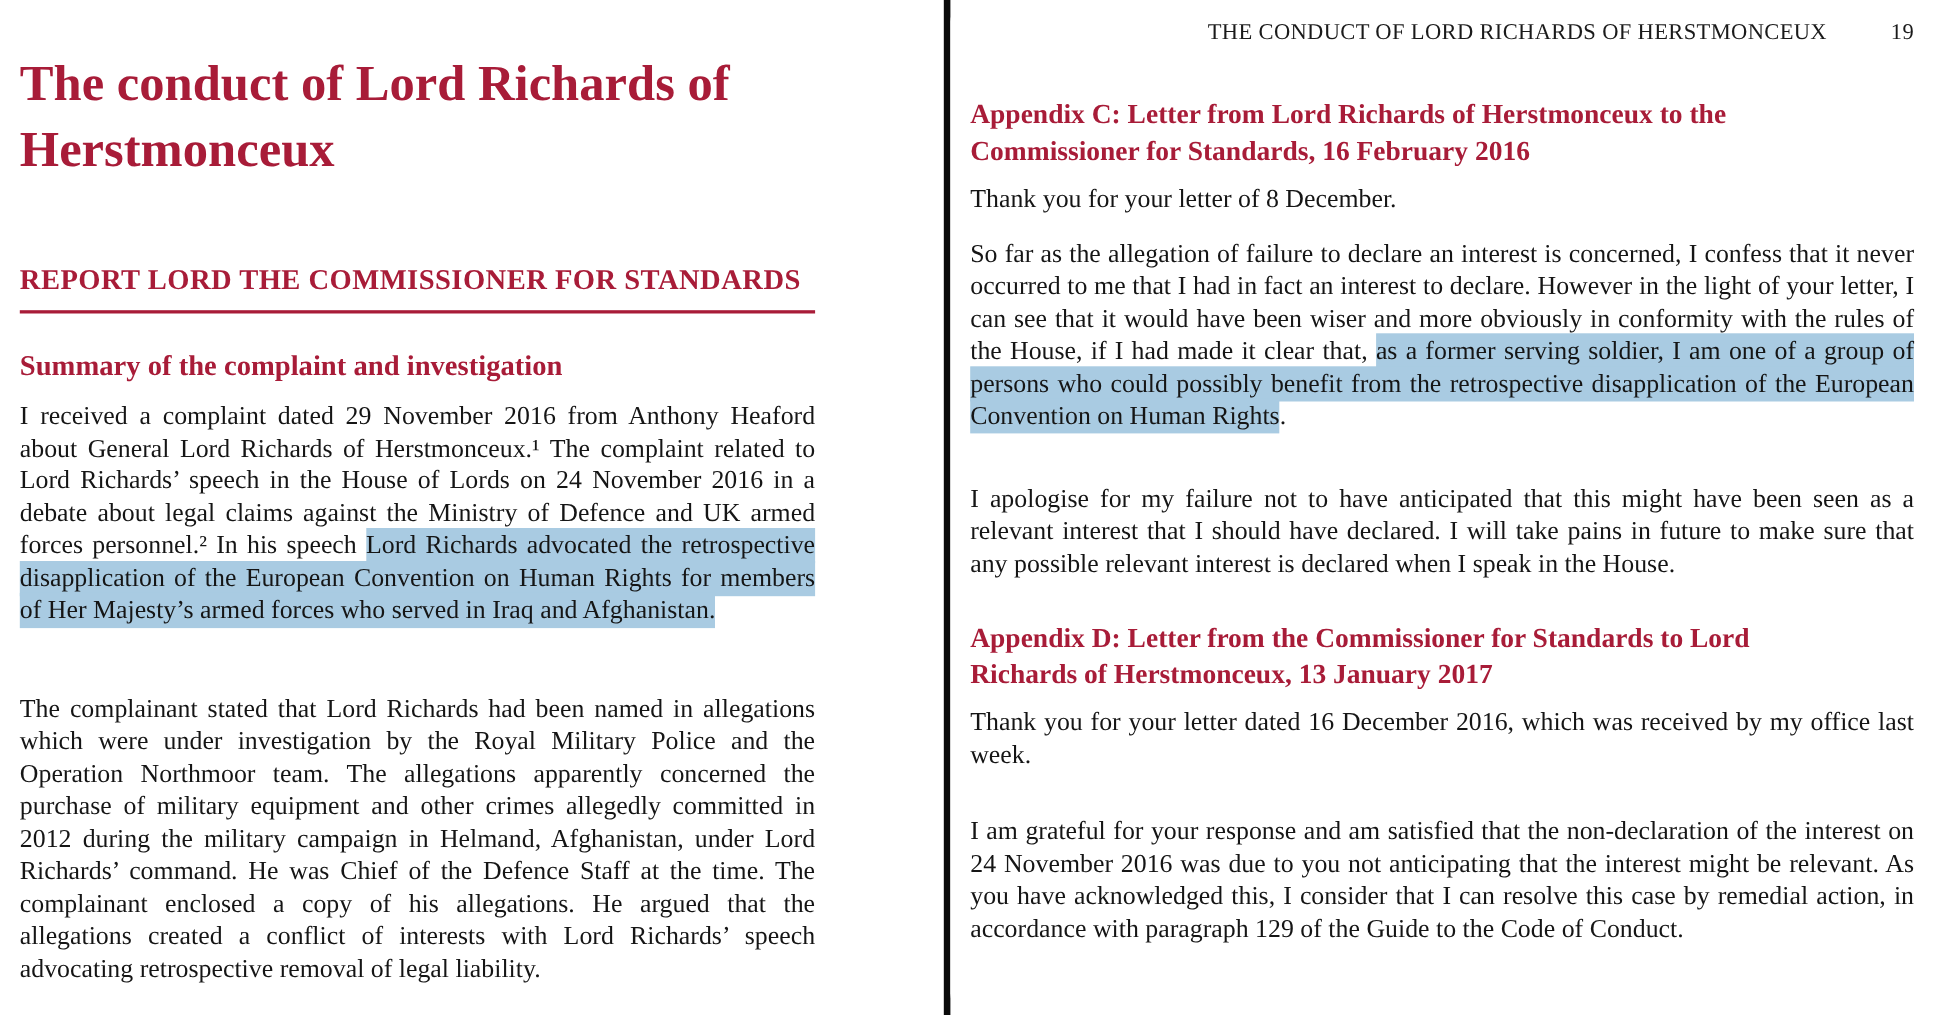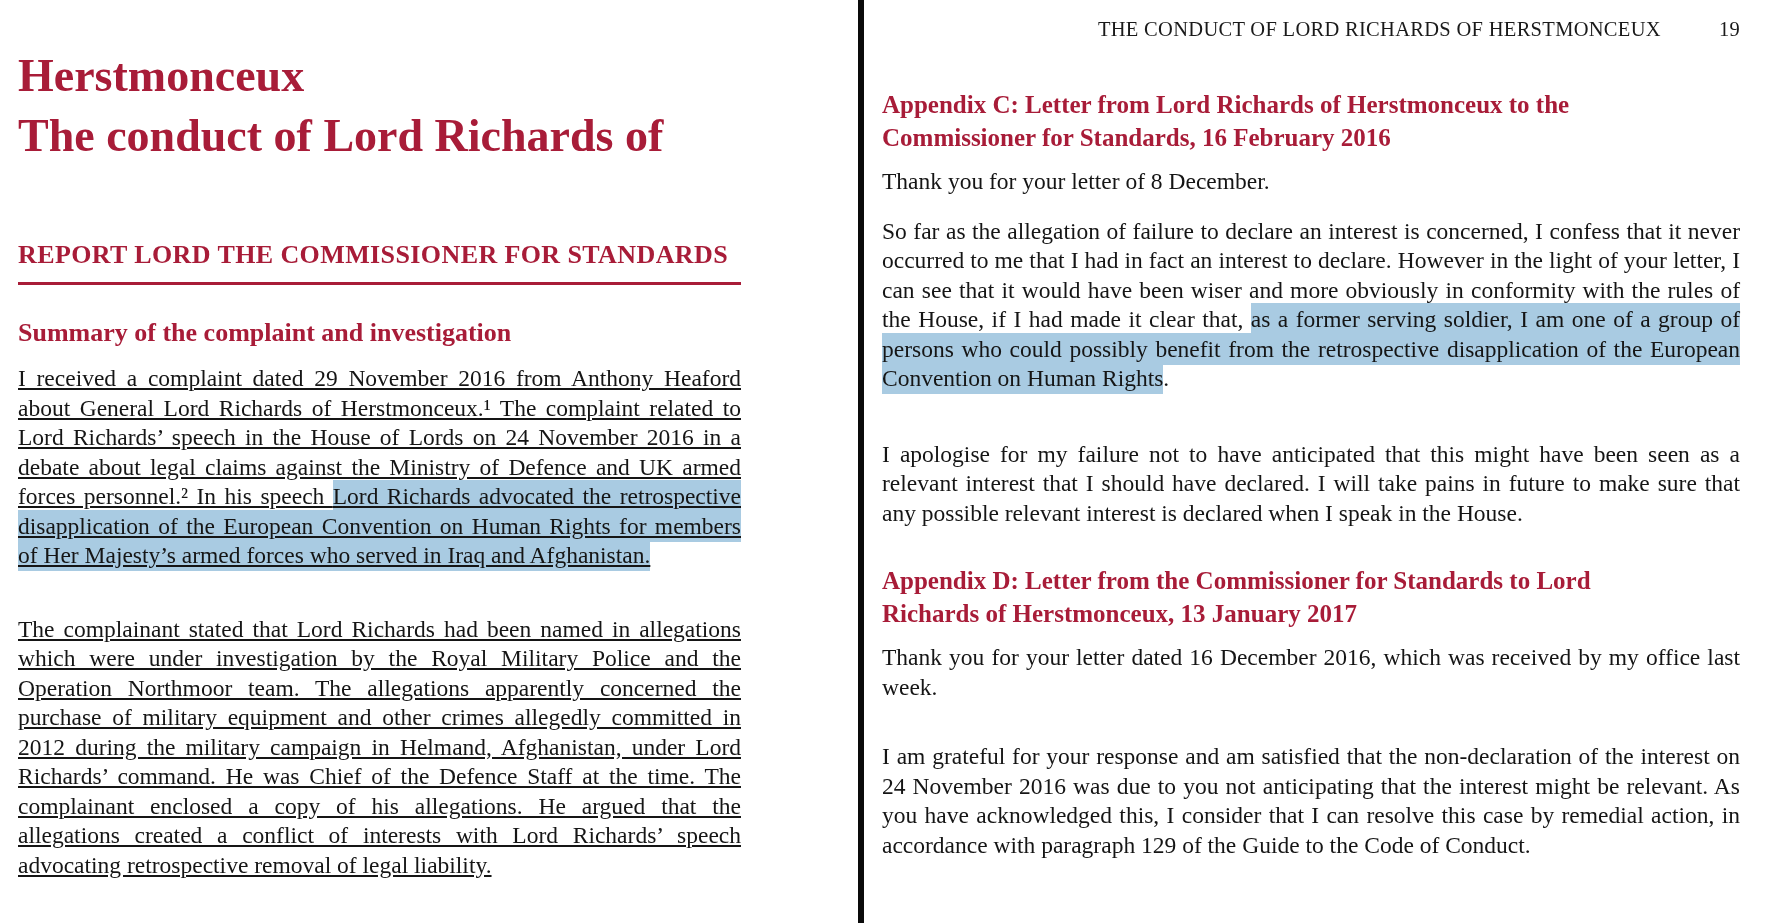--- a/index.html
+++ b/index.html
@@ -44,21 +44,21 @@
     font-weight: bold;
     margin-bottom: 16px;
   }
 
   p.body {
     font-size: 23.5px;
     line-height: 29.5px;
     text-align: justify;
     margin-bottom: 20px;
   }
-  .page-left p.body { margin-bottom: 44px; text-decoration: underline; }
+  .page-left p.body { margin-bottom: 60px; }
 
   .hl {
     background: var(--hl, #a9cbe2);
     padding: 3px 0;
   }
 
   
   .running-header {
     display: flex;
     justify-content: flex-end;
@@ -83,22 +83,22 @@
   p.gap-lg { margin-bottom: 46px; }
   p.gap-md { margin-bottom: 40px; }
 </style>
 </head>
 <body>
 
 <div class="spread">
 
   <div class="page page-left">
     <h1 class="doc-title">
+      <span class="line">The conduct of Lord Richards of</span>
       <span class="line">Herstmonceux</span>
-      <span class="line">The conduct of Lord Richards of</span>
     </h1>
 
     <h2 class="report-heading">REPORT LORD THE COMMISSIONER FOR STANDARDS</h2>
 
     <h3 class="sub-heading">Summary of the complaint and investigation</h3>
 
     <p class="body"><span>I received a complaint dated 29 November 2016 from Anthony Heaford about General Lord Richards of Herstmonceux.¹ The complaint related to Lord Richards’ speech in the House of Lords on 24 November 2016 in a debate about legal claims against the Ministry of Defence and UK armed forces personnel.² In his speech </span><span class="hl">Lord Richards advocated the retrospective disapplication of the European Convention on Human Rights for members of Her Majesty’s armed forces who served in Iraq and Afghanistan.</span><span></span></p>
 
     <p class="body"><span>The complainant stated that Lord Richards had been named in allegations which were under investigation by the Royal Military Police and the Operation Northmoor team. The allegations apparently concerned the purchase of military equipment and other crimes allegedly committed in 2012 during the military campaign in Helmand, Afghanistan, under Lord Richards’ command. He was Chief of the Defence Staff at the time. The complainant enclosed a copy of his allegations. He argued that the allegations created a conflict of interests with Lord Richards’ speech advocating retrospective removal of legal liability.</span><span class="hl"></span><span></span></p>
   </div>

